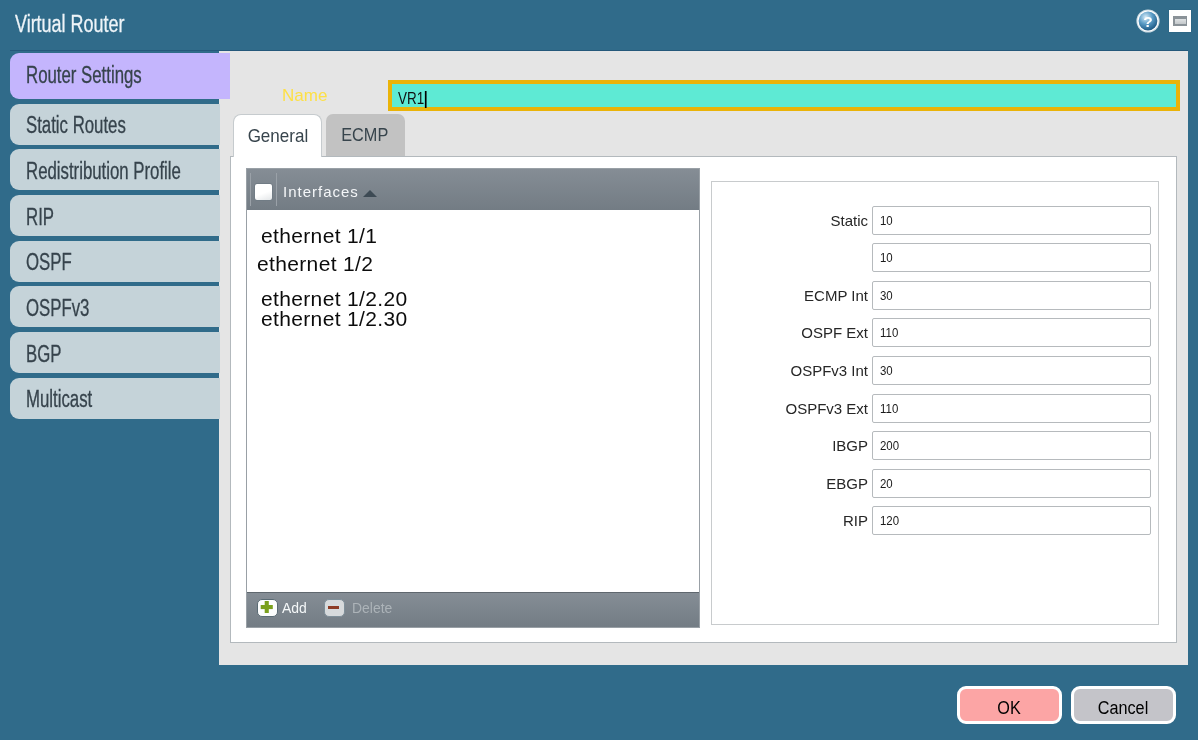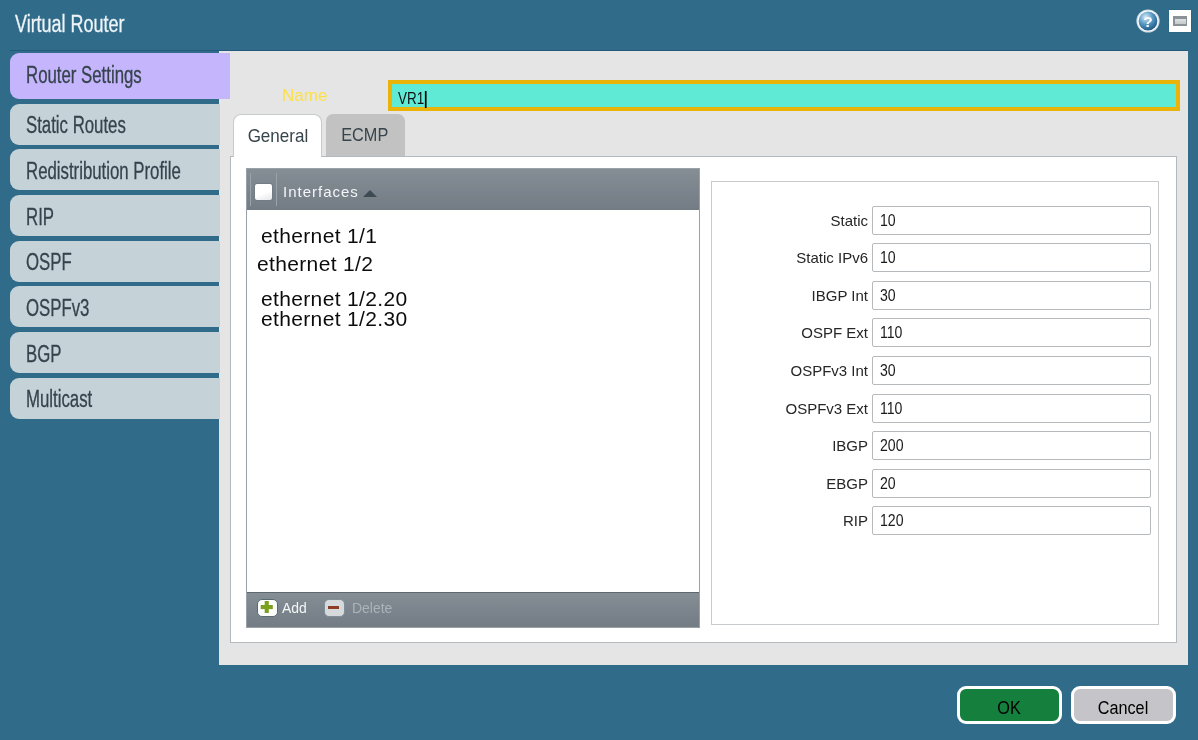--- a/index.html
+++ b/index.html
@@ -11,21 +11,21 @@
   .stab span{display:inline-block;transform:scaleX(0.73);transform-origin:0 50%;
         position:absolute;left:16px;top:50%;margin-top:-13px;line-height:28px;white-space:nowrap;-webkit-text-stroke:0.3px currentColor;}
   .ptab{position:absolute;top:114px;font-size:18.5px;color:#37444c;text-align:center;}
   .ptab span{display:inline-block;transform:scaleX(0.88);transform-origin:50% 50%;line-height:28px;}
   .row{position:absolute;left:262px;height:27px;line-height:27px;font-size:21px;
        letter-spacing:0.35px;color:#0c0c0c;white-space:nowrap;}
   .flabel{position:absolute;width:152px;height:29px;line-height:29px;text-align:right;
        font-size:15px;color:#262626;}
   .flabel span{display:inline-block;transform:scaleX(1);transform-origin:100% 50%;white-space:nowrap;}
   .finput{position:absolute;left:872px;width:279px;height:29px;box-sizing:border-box;
-       background:#fff;border:1px solid #b6babd;border-radius:2px;font-size:16px;
+       background:#fff;border:1px solid #b6babd;border-radius:2px;font-size:13px;
        line-height:27px;color:#1a1a1a;}
   .finput span{display:inline-block;transform:scaleX(0.88);transform-origin:0 50%;margin-left:7px;}
   .btn{position:absolute;top:686px;height:38px;box-sizing:border-box;border:3.5px solid #fff;
        border-radius:9px;font-size:18px;color:#000;display:flex;align-items:center;justify-content:center;}
   .btn span{display:inline-block;transform:scaleX(0.9);margin-top:6px;}
 </style>
 </head>
 <body>
 <div id="stage">
 
@@ -119,36 +119,35 @@
         <div class="abs" style="left:3.5px;top:5.7px;width:11px;height:3.6px;background:#8e3c26;"></div>
       </div>
       <div class="abs" style="left:105px;top:3px;height:24px;line-height:24px;font-size:15.5px;color:#acb3b8;"><span style="display:inline-block;transform:scaleX(0.9);transform-origin:0 50%;">Delete</span></div>
     </div>
   </div>
 
   <div class="abs" style="left:711px;top:181px;width:448px;height:444px;box-sizing:border-box;border:1px solid #c8cbcd;"></div>
 
   <div class="flabel" style="left:716px;top:205.5px;"><span>Static</span></div>
   <div class="finput" style="top:205.5px;"><span>10</span></div>
-  <div class="flabel" style="left:716px;top:243.1px;"><span>Static IPv6</span></div>
   <div class="finput" style="top:243.1px;"><span>10</span></div>
-  <div class="flabel" style="left:716px;top:280.7px;"><span>IBGP Int</span></div>
+  <div class="flabel" style="left:716px;top:280.7px;"><span>ECMP Int</span></div>
   <div class="finput" style="top:280.7px;"><span>30</span></div>
   <div class="flabel" style="left:716px;top:318.3px;"><span>OSPF Ext</span></div>
   <div class="finput" style="top:318.3px;"><span>110</span></div>
   <div class="flabel" style="left:716px;top:355.9px;"><span>OSPFv3 Int</span></div>
   <div class="finput" style="top:355.9px;"><span>30</span></div>
   <div class="flabel" style="left:716px;top:393.5px;"><span>OSPFv3 Ext</span></div>
   <div class="finput" style="top:393.5px;"><span>110</span></div>
   <div class="flabel" style="left:716px;top:431.1px;"><span>IBGP</span></div>
   <div class="finput" style="top:431.1px;"><span>200</span></div>
   <div class="flabel" style="left:716px;top:468.7px;"><span>EBGP</span></div>
   <div class="finput" style="top:468.7px;"><span>20</span></div>
   <div class="flabel" style="left:716px;top:506.3px;"><span>RIP</span></div>
   <div class="finput" style="top:506.3px;"><span>120</span></div>
 
-  <div class="btn" style="left:957px;width:105px;background:#15803d;">
+  <div class="btn" style="left:957px;width:105px;background:#fca5a5;">
       <span>OK</span>
     </div>
   <div class="btn" style="left:1071px;width:105px;background:#c4c4c9;">
       <span>Cancel</span>
     </div>
 </div>
 
 </body></html>

